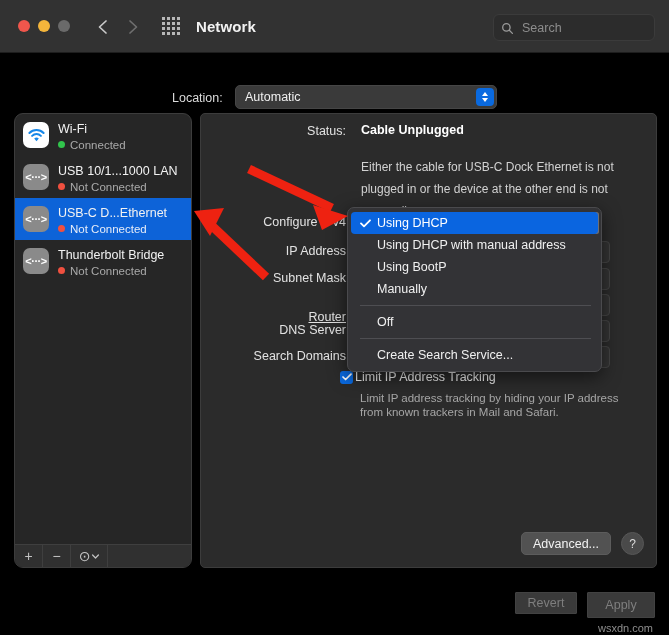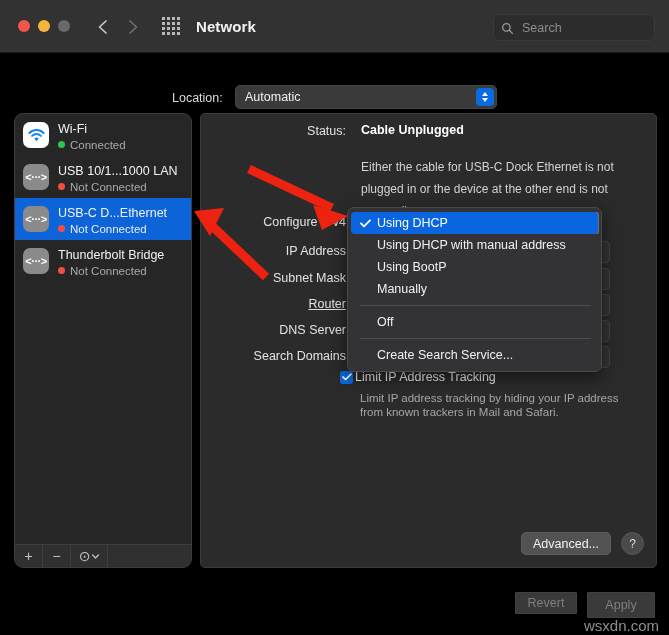--- a/index.html
+++ b/index.html
@@ -219,22 +219,22 @@
     position: absolute; height: 22px; padding: 0 14px;
     background: #3a3a3a; border-radius: 1px;
     display: flex; align-items: center; justify-content: center;
     font-size: 12.5px; color: #7e7e7e;
     border: 1px solid #424242;
   }
   #revert-button { right: 92px; top: 592px; width: 62px; box-sizing: border-box; padding: 0; }
   #apply-button  { right: 14px; top: 592px; width: 68px; box-sizing: border-box; padding: 12px; }
 
   .watermark {
-    position: absolute; right: 10px; bottom: 1px;
-    font-size: 15px; color: #8e8e8e;
+    position: absolute; right: 16px; bottom: 1px;
+    font-size: 11px; color: #8e8e8e;
   }
 
   
   .popup {
     position: absolute; left: 347px; top: 207px;
     width: 253px;
     background: #333336;
     border: 1px solid #4a4a4d;
     border-radius: 7px;
     box-shadow: 0 5px 18px rgba(0,0,0,.55);
@@ -411,21 +411,21 @@
 
   <div class="detail">
 
     <div class="flabel" style="left:0px; top:10px;">Status:</div>
     <div class="statusval" style="top:9px;">Cable Unplugged</div>
     <div class="statusdesc">Either the cable for USB-C Dock Ethernet is not plugged in or the device at the other end is not responding.</div>
 
     <div class="flabel" style="left:0px; top:101px;">Configure IPv4</div>
     <div class="flabel" style="left:0px; top:130px;">IP Address</div>
     <div class="flabel" style="left:0px; top:157px;">Subnet Mask</div>
-    <div class="flabel" style="left:0px; top:183px;text-decoration:underline;">Router</div>
+    <div class="flabel" style="left:0px; top:196px;text-decoration:underline;">Router</div>
     <div class="flabel" style="left:0px; top:209px;">DNS Server</div>
     <div class="flabel" style="left:0px; top:235px;">Search Domains</div>
 
     <div class="fieldbox" style="top:127px;"></div>
     <div class="fieldbox" style="top:154px;"></div>
     <div class="fieldbox" style="top:180px;"></div>
     <div class="fieldbox" style="top:206px;"></div>
     <div class="fieldbox" style="top:232px;"></div>
 
     <div class="checkrow">

